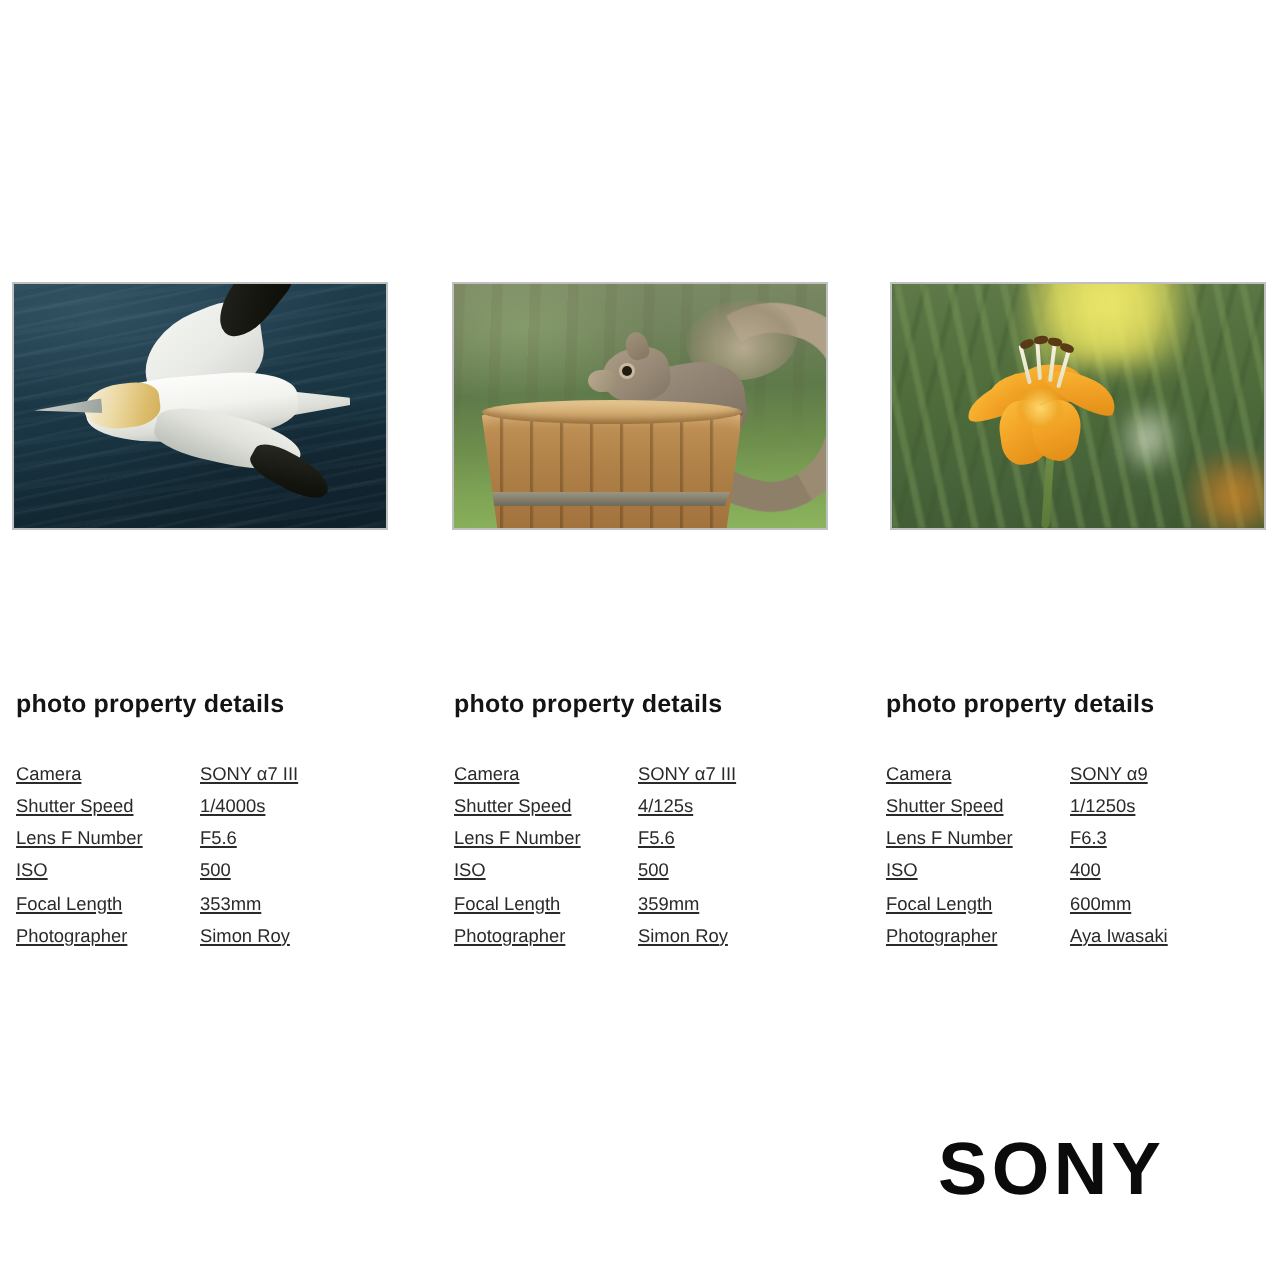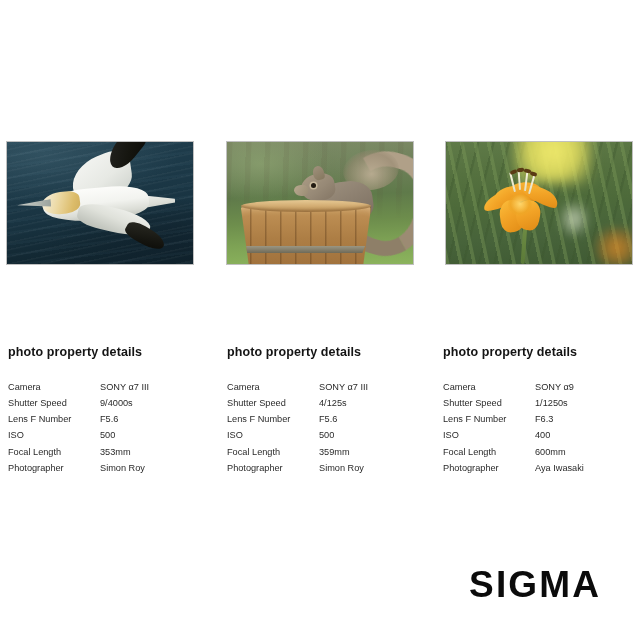--- a/index.html
+++ b/index.html
@@ -304,20 +304,21 @@
     line-height: 1;
   }
   .spec-table { border-collapse: collapse; width: 212px; }
   .spec-table td {
     font-size: 9.2px;
     color: #2a2a2a;
     padding: 0 0 6.6px 0;
     line-height: 1.05;
     vertical-align: top;
     white-space: nowrap;
+    text-decoration: underline;
   }
   .spec-label { width: 92px; }
   .spec-value { width: 120px; }
 
   
   .sigma-logo {
     position: absolute;
     left: 469px;
     top: 566px;
     font-size: 37px;
@@ -401,21 +402,21 @@
   <div class="detail-col c0">
     <div class="detail-title">photo property details</div>
     <table class="spec-table">
       <tbody>
         <tr>
           <td class="spec-label">Camera</td>
           <td class="spec-value">SONY α7 III</td>
         </tr>
         <tr>
           <td class="spec-label">Shutter Speed</td>
-          <td class="spec-value">9/4000s</td>
+          <td class="spec-value">1/4000s</td>
         </tr>
         <tr>
           <td class="spec-label">Lens F Number</td>
           <td class="spec-value">F5.6</td>
         </tr>
         <tr>
           <td class="spec-label">ISO</td>
           <td class="spec-value">500</td>
         </tr>
         <tr>
@@ -488,13 +489,13 @@
         </tr>
         <tr>
           <td class="spec-label">Photographer</td>
           <td class="spec-value">Aya Iwasaki</td>
         </tr>
       </tbody>
     </table>
   </div>
 </div>
 
-<div class="sigma-logo">SIGMA</div>
+<div class="sigma-logo">SONY</div>
 
 </body></html>

